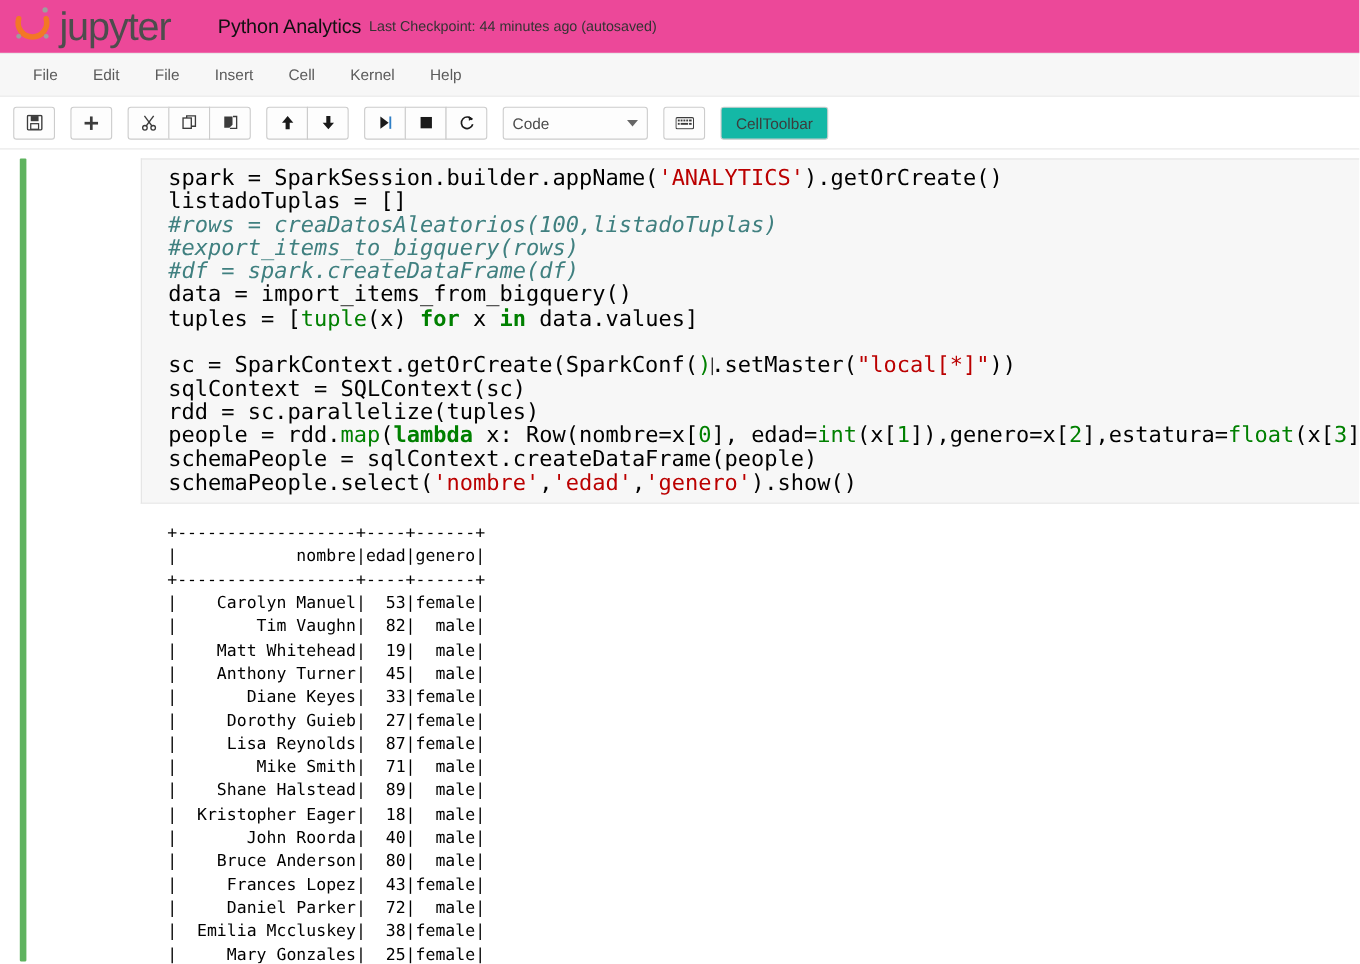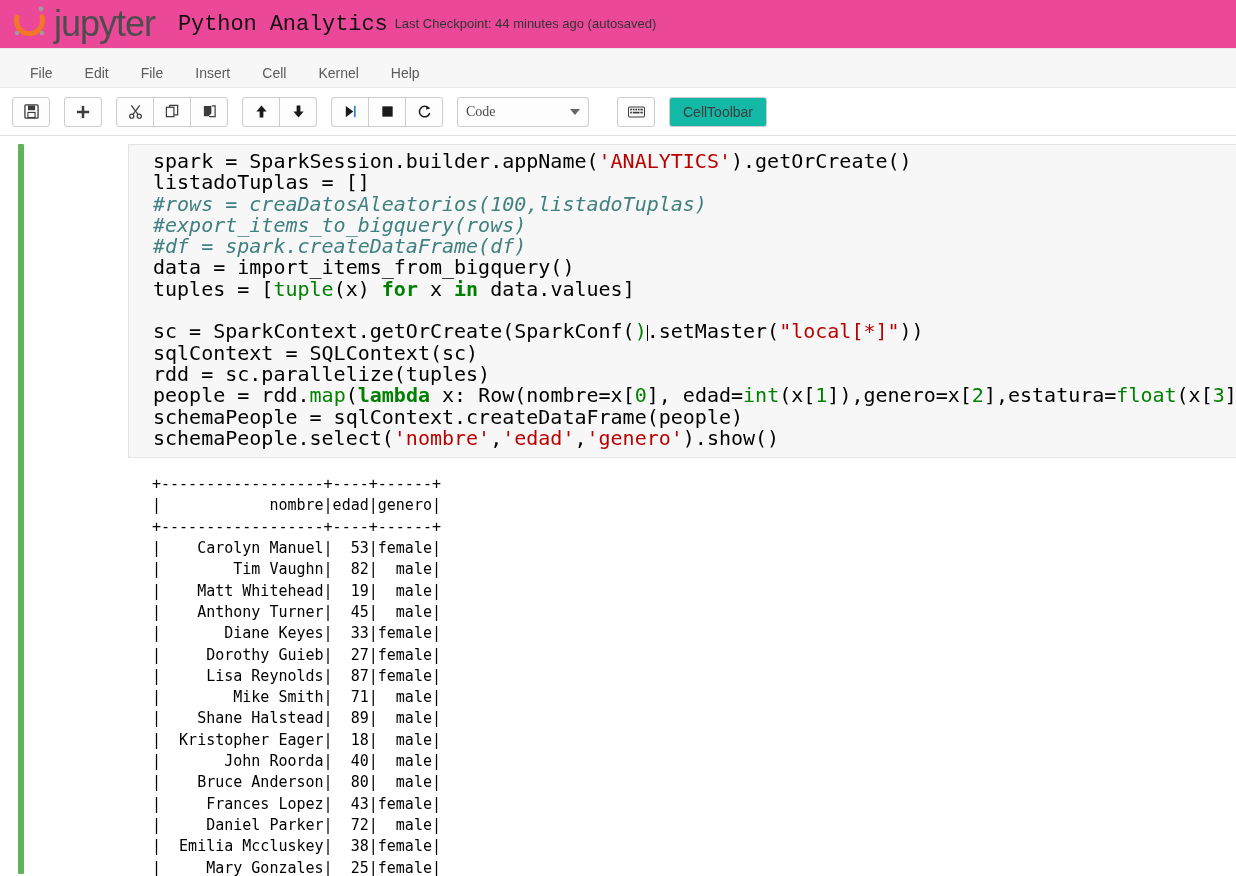--- a/index.html
+++ b/index.html
@@ -20,43 +20,42 @@
     align-items: center;
     padding-left: 8px;
   }
   #logo {
     width: 170px;
     height: 42px;
     display: block;
     flex: none;
   }
   #nb-title {
-    font-size: 22px;
+    font-size: 18px;
     color: #111111;
-    margin-left: 0;
+    margin-left: 20px;
     letter-spacing: -0.1px;
     white-space: nowrap;
-    font-family: Liberation Mono, monospace;
   }
   #checkpoint {
     font-size: 13px;
     color: #333333;
     margin-left: 7px;
     white-space: nowrap;
     padding-bottom: 1px;
   }
 
   
   #menubar {
     height: 40px;
     background: #f7f7f7;
     border-top: 1px solid #e7e7e7;
     border-bottom: 1px solid #e7e7e7;
     display: flex;
-    align-items: flex-end;
+    align-items: center;
     padding-left: 14px;
   }
   .menu-item {
     font-size: 14px;
     color: #5b5b5b;
     padding: 6px 16px;
     cursor: default;
     white-space: nowrap;
   }
 
@@ -90,22 +89,21 @@
     width: 132px; height: 30px;
     border: 1px solid #cccccc;
     border-radius: 3px;
     background: #fdfdfd;
     display: flex;
     align-items: center;
     padding: 0 8px;
     font-size: 14px;
     color: #4a4a4a;
     cursor: pointer;
-    margin-right: 28px;
-    font-family: Liberation Serif, serif;
+    margin-right: 14px;
   }
   #celltype-select .sel-val { flex: 1; }
   #celltype-select .caret {
     width: 0; height: 0;
     border-left: 5px solid transparent;
     border-right: 5px solid transparent;
     border-top: 6px solid #666666;
   }
   #celltoolbar-btn {
     height: 30px;

